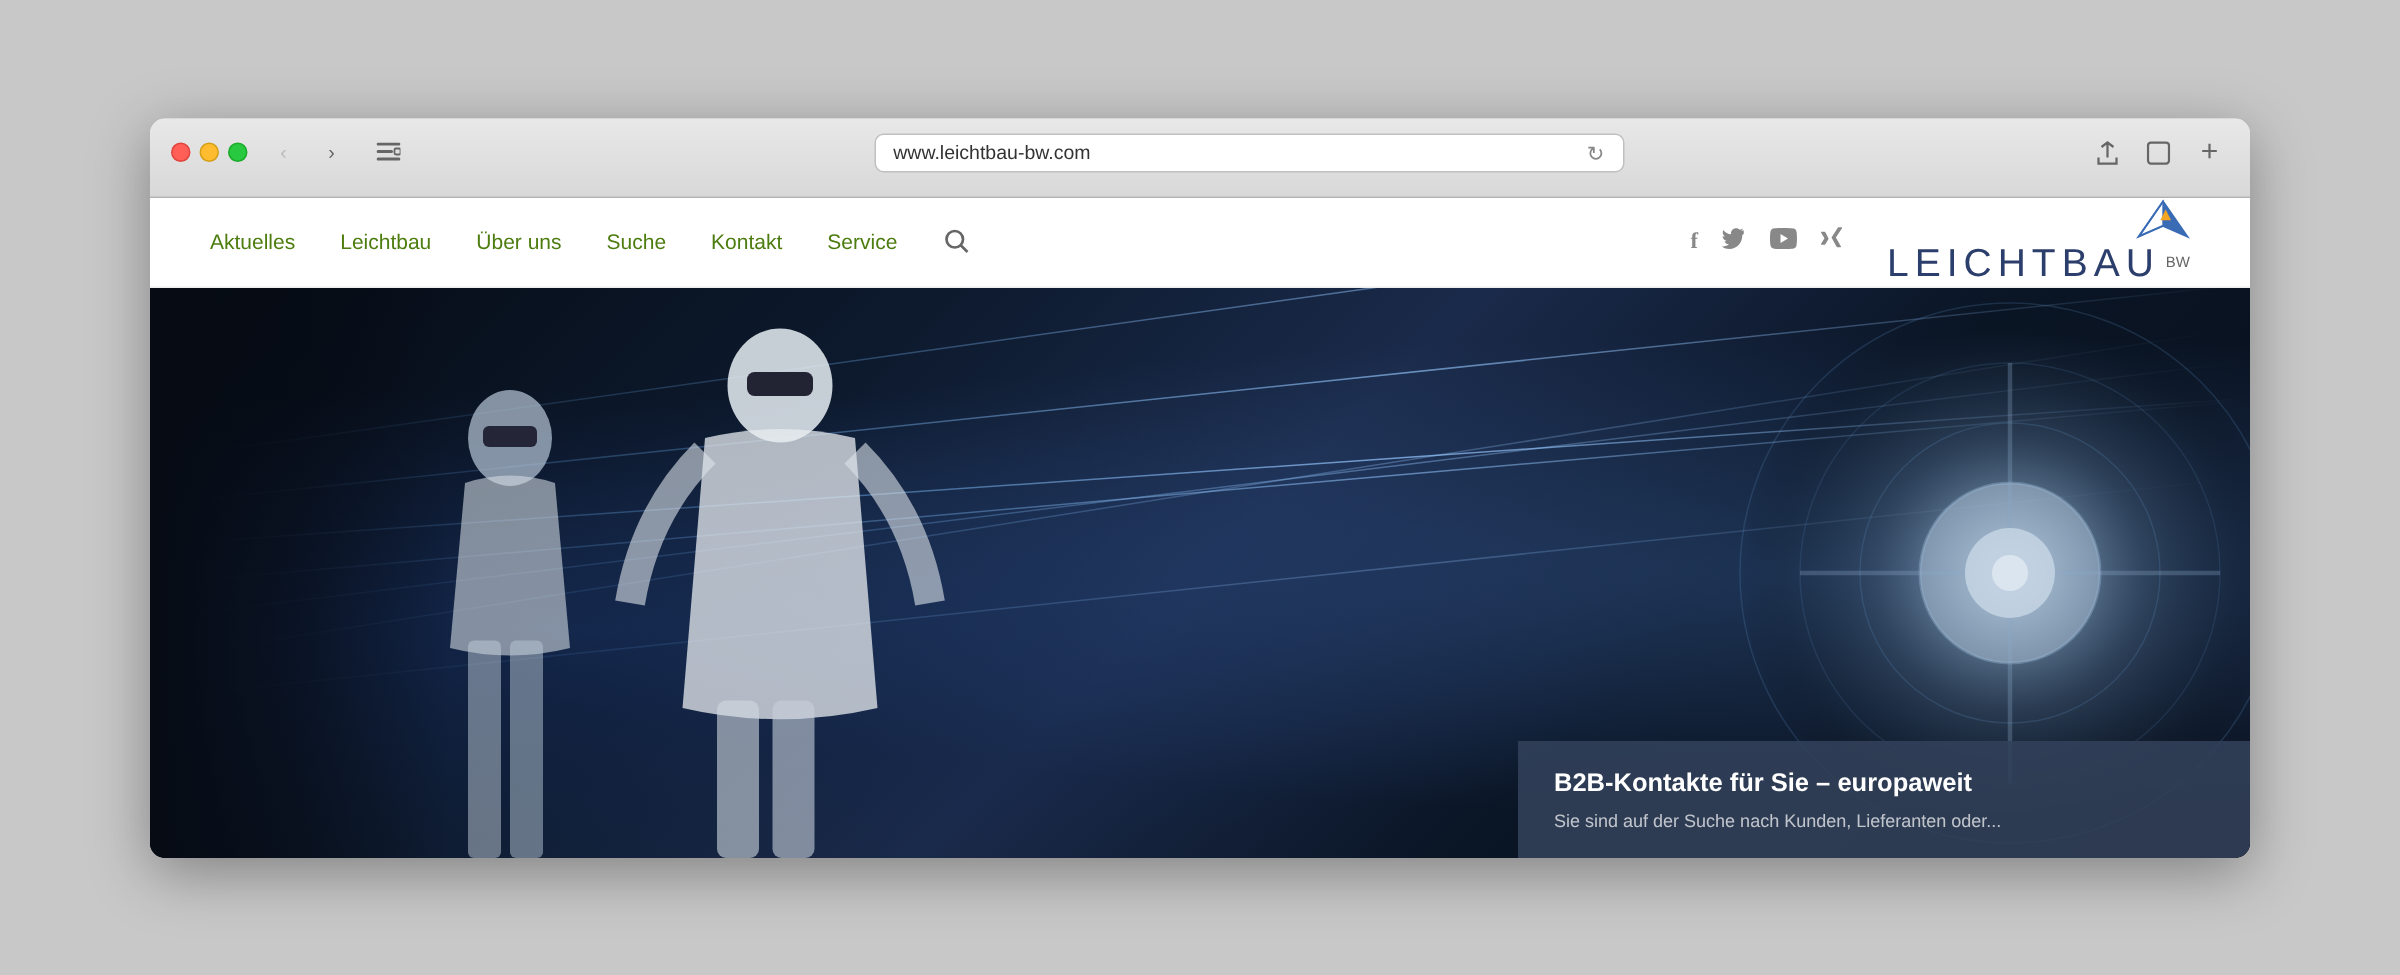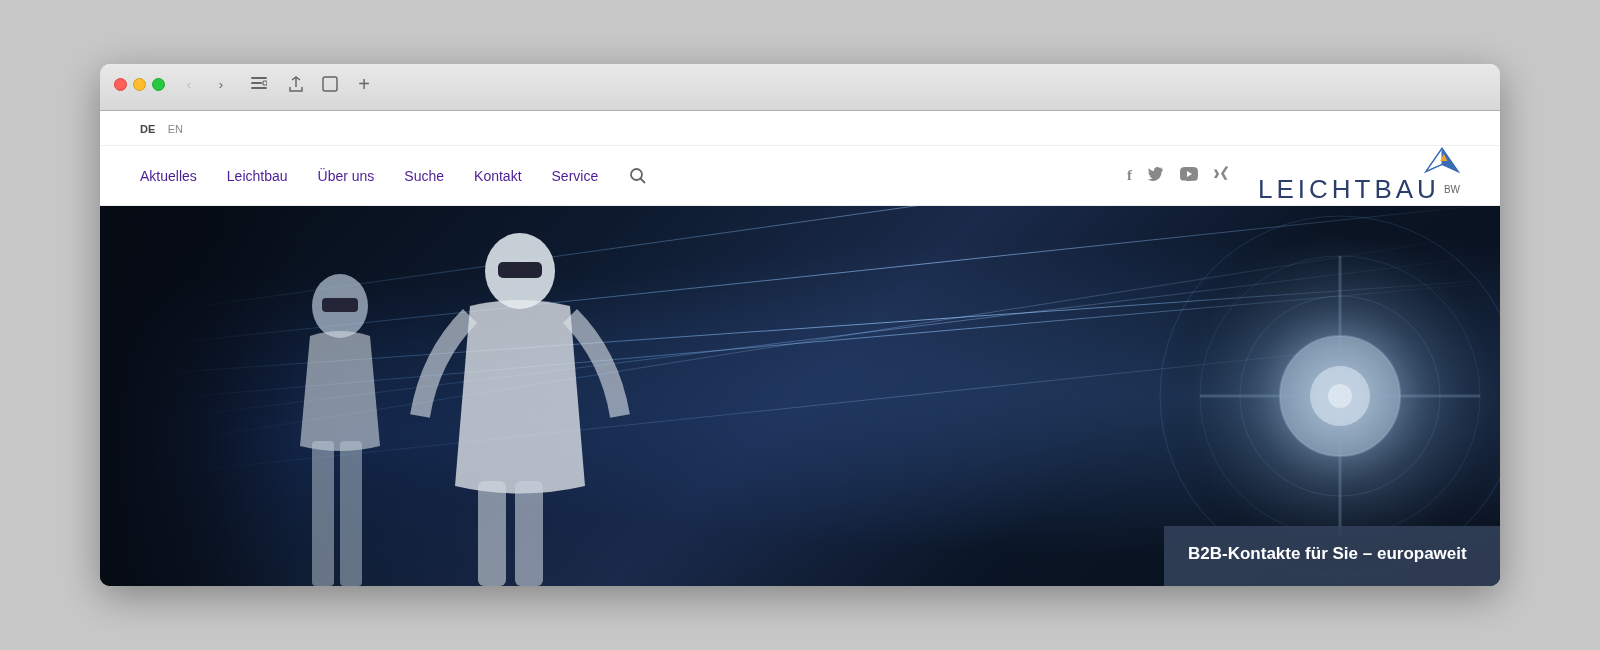--- a/index.html
+++ b/index.html
@@ -162,21 +162,21 @@
 
     .nav-links {
       display: flex;
       gap: 30px;
       align-items: center;
       flex: 1;
     }
 
     .nav-link {
       font-size: 14px;
-      color: #4c1d95;
+      color: #4d7c0f;
       text-decoration: none;
       cursor: pointer;
       font-weight: 400;
     }
 
     .search-icon-nav {
       width: 20px;
       height: 20px;
       display: flex;
       align-items: center;
@@ -257,21 +257,21 @@
       height: 1px;
       width: 100%;
       transform-origin: left center;
     }
 
     
     .hero-bottom-bar {
       position: absolute;
       bottom: 0;
       right: 0;
-      width: 336px;
+      width: 488px;
       background: rgba(50,65,90,0.88);
       padding: 18px 24px 16px;
     }
 
     .hero-bottom-bar .title {
       font-size: 17px;
       font-weight: 600;
       color: white;
       margin-bottom: 6px;
     }
@@ -309,43 +309,45 @@
 
       <button class="sidebar-toggle">
         <svg width="16" height="14" viewBox="0 0 16 14">
           <rect x="0" y="0" width="16" height="2" fill="#666" rx="1"></rect>
           <rect x="0" y="5" width="11" height="2" fill="#666" rx="1"></rect>
           <rect x="0" y="10" width="16" height="2" fill="#666" rx="1"></rect>
           <rect x="12" y="4" width="4" height="4" fill="none" stroke="#666" stroke-width="1.2" rx="1"></rect>
         </svg>
       </button>
 
+      <div class="address-bar-container">
+        <div class="address-bar">
+          <span class="url">www.leichtbau-bw.com</span>
+          <span class="reload">↻</span>
+        </div>
+      </div>
 
       <div class="browser-actions">
         <button class="browser-action-btn">
           <svg width="14" height="16" viewBox="0 0 14 16" fill="none" stroke="#666" stroke-width="1.5">
             <path d="M7 1v10M3 4l4-3 4 3M1 11v4h12v-4"></path>
           </svg>
         </button>
         <button class="browser-action-btn">
           <svg width="16" height="16" viewBox="0 0 16 16" fill="none" stroke="#666" stroke-width="1.5">
             <rect x="1" y="1" width="14" height="14" rx="2"></rect>
           </svg>
         </button>
         <button class="browser-action-btn" style="font-size:20px;color:#666;">+</button>
       </div>
     </div>
   </div>
 
   <div class="website">
 
-    <div class="lang-bar">
-      <span class="active">DE</span>
-      <span>EN</span>
-    </div>
 
     <div class="main-nav">
       <div class="nav-links">
         <a class="nav-link">Aktuelles</a>
         <a class="nav-link">Leichtbau</a>
         <a class="nav-link">Über uns</a>
         <a class="nav-link">Suche</a>
         <a class="nav-link">Kontakt</a>
         <a class="nav-link">Service</a>
         <div class="search-icon-nav">
@@ -455,17 +457,18 @@
 
           <rect x="88" y="275" width="28" height="105" rx="6" fill="#d0d8e0" opacity="0.6"></rect>
           <rect x="125" y="275" width="28" height="105" rx="6" fill="#c8d0dc" opacity="0.6"></rect>
         </svg>
 
         <div style="position:absolute;left:0;top:0;width:200px;height:100%;background:linear-gradient(to right, #060b14, rgba(6,11,20,0.6), transparent);"></div>
       </div>
 
       <div class="hero-bottom-bar">
         <div class="title">B2B-Kontakte für Sie – europaweit</div>
+        <div class="subtitle">Sie sind auf der Suche nach Kunden, Lieferanten oder...</div>
       </div>
     </div>
 
   </div>
 </div>
 
 </body></html>

